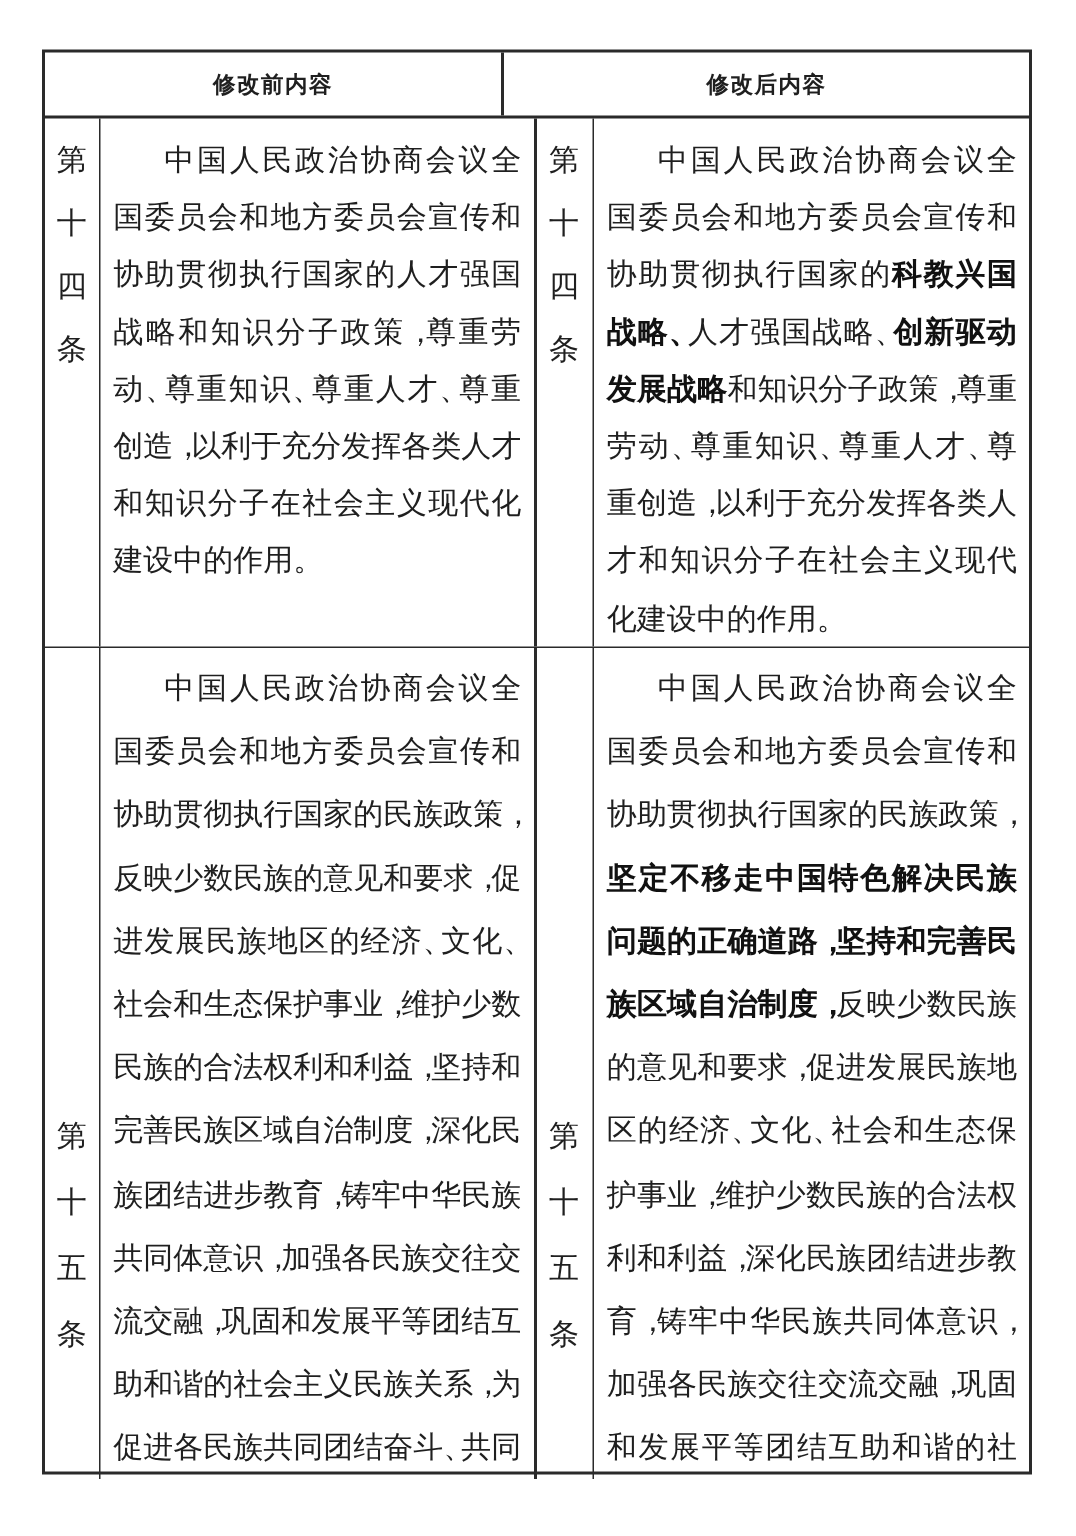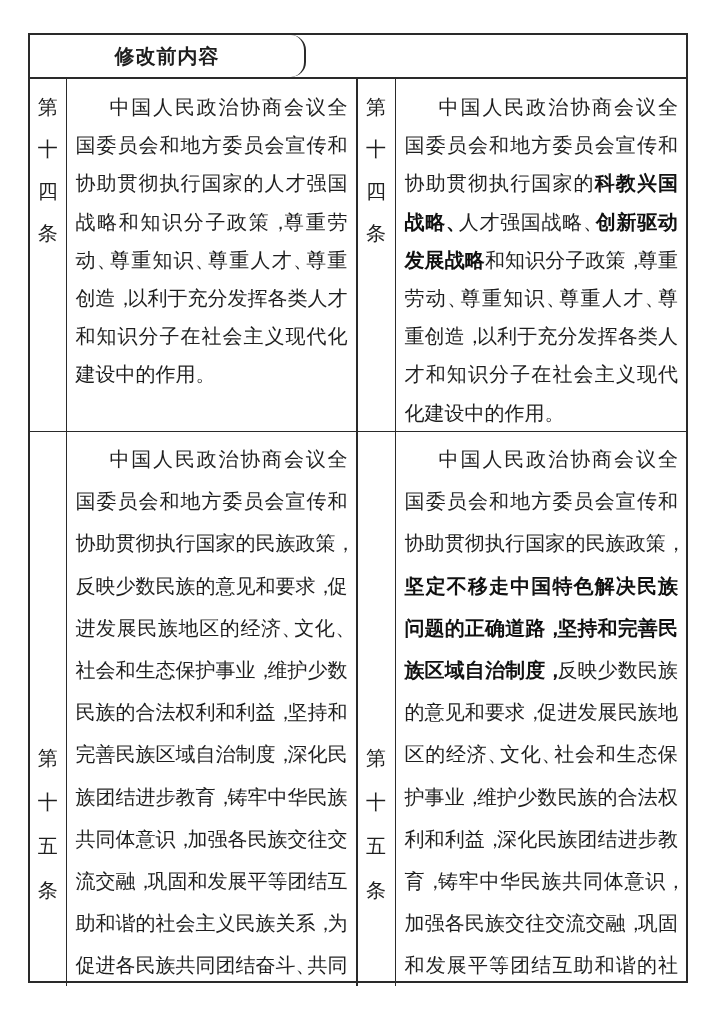--- a/index.html
+++ b/index.html
@@ -31,30 +31,29 @@
   
   .thead {
     display: flex;
     flex: 0 0 auto;
     height: 44px;
     box-sizing: border-box;
     border-bottom: 2px solid #2a2a2a;
   }
   .th {
     box-sizing: border-box;
-    width: 276px;
+    width: 306px;
     border-right: 2px solid #2a2a2a;
     display: flex;
     align-items: center;
     justify-content: center;
     font-family: "Liberation Sans", "DejaVu Sans", sans-serif;
     font-weight: 700;
-    font-size: 20px;
+    font-size: 15px;
     letter-spacing: 1px;
-    border-radius: 15px;
   }
   .th.right { flex: 1; border-right: none; }
   
   .trow {
     display: flex;
     box-sizing: border-box;
   }
   .row-1 {
     flex: 0 0 auto;
     height: 353px;
@@ -120,20 +119,21 @@
   .row-2 .vch { height: 44px; }
 </style>
 </head>
 <body>
 
 <div class="page">
   <div class="table">
 
     <div class="thead">
       <div class="th">修改前内容</div>
+      <div class="th right">修改后内容</div>
     </div>
 
     <div class="trow row-1">
       <div class="tlabel">
           <div class="vch">第</div>
           <div class="vch">十</div>
           <div class="vch">四</div>
           <div class="vch">条</div>
         </div>
       <div class="tcell leftcell">

